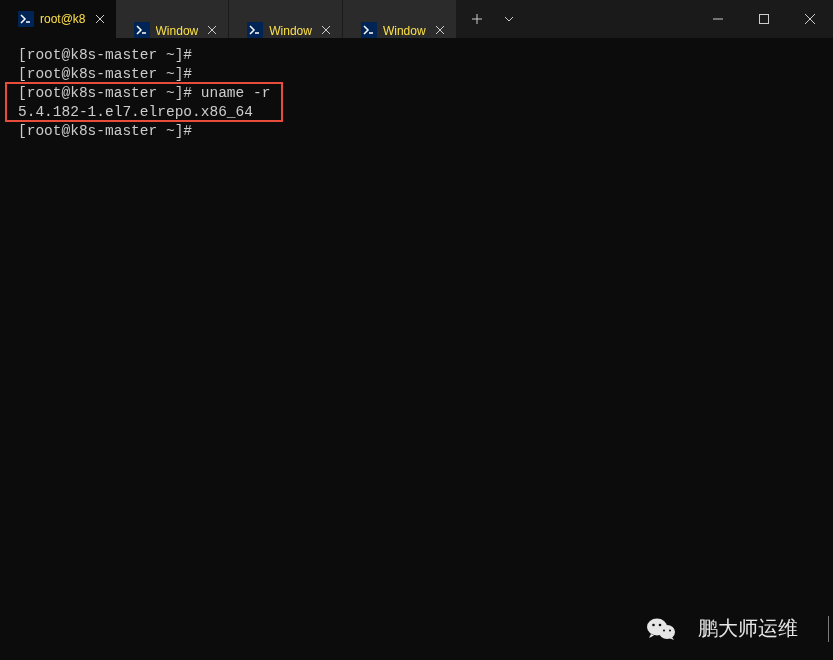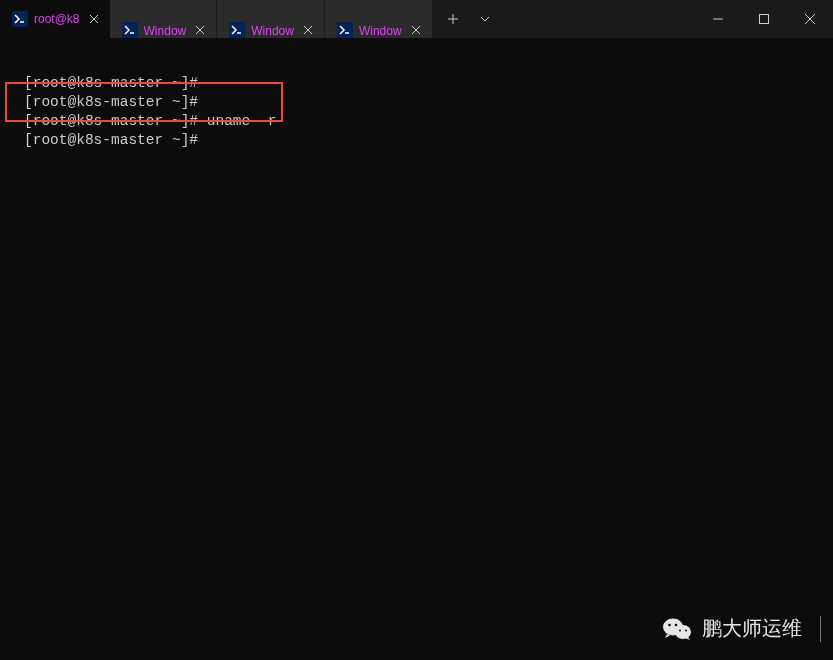--- a/index.html
+++ b/index.html
@@ -22,25 +22,25 @@
       align-items: stretch;
     }
     .tabs {
       display: flex;
       flex: 1;
       overflow: hidden;
     }
     .tab {
       display: flex;
       align-items: center;
-      padding: 0 8px 0 12px;
+      padding: 0 8px 0 18px;
       gap: 6px;
       min-width: 0;
       max-width: 120px;
-      color: #d946ef;
+      color: #fde047;
       font-size: 12px;
       font-family: "Segoe UI", sans-serif;
       cursor: pointer;
       position: relative;
     }
     .tab.active {
       background: #0c0c0c;
     }
     .tab:not(.active) {
       background: #2b2b2b;
@@ -97,46 +97,45 @@
     .window-btn {
       width: 46px;
       height: 38px;
       display: flex;
       align-items: center;
       justify-content: center;
       color: #cccccc;
       cursor: pointer;
     }
     .terminal-content {
-      padding: 8px 24px;
+      padding: 8px 18px;
       color: #cccccc;
       font-size: 14.5px;
       line-height: 19px;
       font-family: Consolas, "Courier New", monospace;
-      margin-top: 28px;
     }
     .terminal-line {
       white-space: pre;
     }
     .highlight-box {
       position: absolute;
       border: 2px solid #e74c3c;
       pointer-events: none;
       left: 5px;
       top: 82px;
       width: 278px;
       height: 40px;
     }
     .watermark {
       position: absolute;
-      right: 12px;
+      right: 4px;
       bottom: 18px;
       display: flex;
       align-items: center;
-      gap: 10px;
+      gap: 22px;
       color: #e6e6e6;
       font-family: "Microsoft YaHei", sans-serif;
       font-size: 20px;
     }
     .watermark-divider {
       width: 1px;
       height: 26px;
       background: rgba(255,255,255,0.45);
       margin-left: 8px;
     }
@@ -246,20 +245,21 @@
           <line x1="10" y1="0" x2="0" y2="10" stroke="currentColor" stroke-width="1"></line>
         </svg>
     </div>
   </div>
 </div>
 
 <div class="terminal-content">
   <div class="terminal-line">[root@k8s-master ~]#</div>
   <div class="terminal-line">[root@k8s-master ~]#</div>
   <div class="terminal-line">[root@k8s-master ~]# uname -r</div>
+  <div class="terminal-line">5.4.182-1.el7.elrepo.x86_64</div>
   <div class="terminal-line">[root@k8s-master ~]#</div>
 </div>
 
 <div class="highlight-box"></div>
 
 <div class="watermark">
   <span class="wechat-icon">
     <svg viewBox="0 0 30 26" width="30" height="26">
       <ellipse cx="11" cy="11" rx="10" ry="8.5" fill="#e6e6e6"></ellipse>
       <ellipse cx="21" cy="16" rx="8" ry="7" fill="#e6e6e6"></ellipse>

